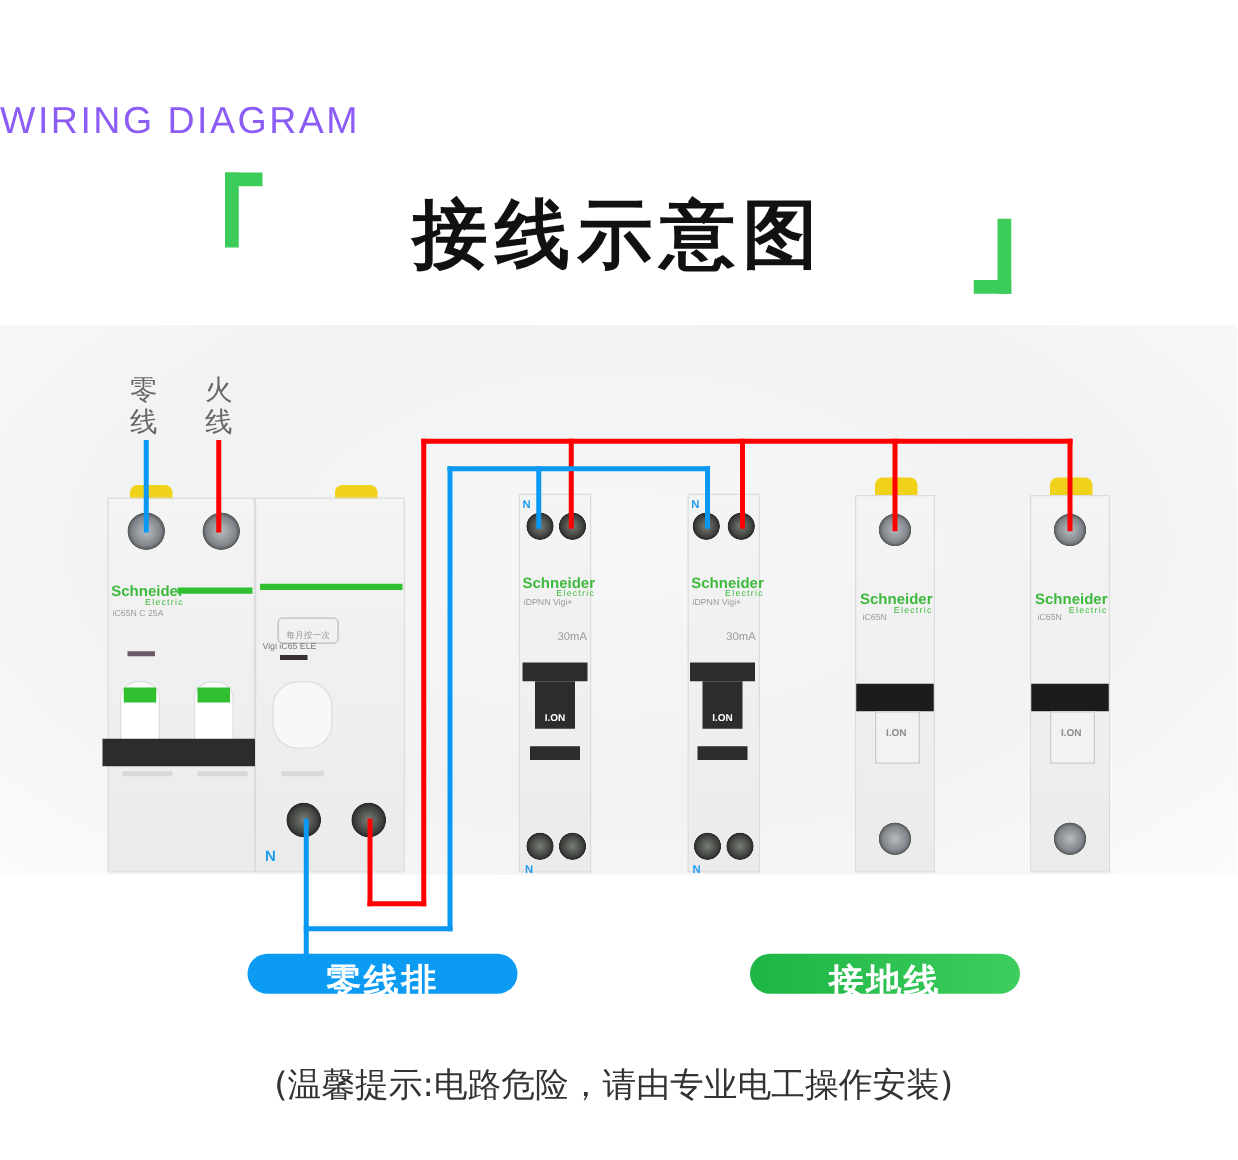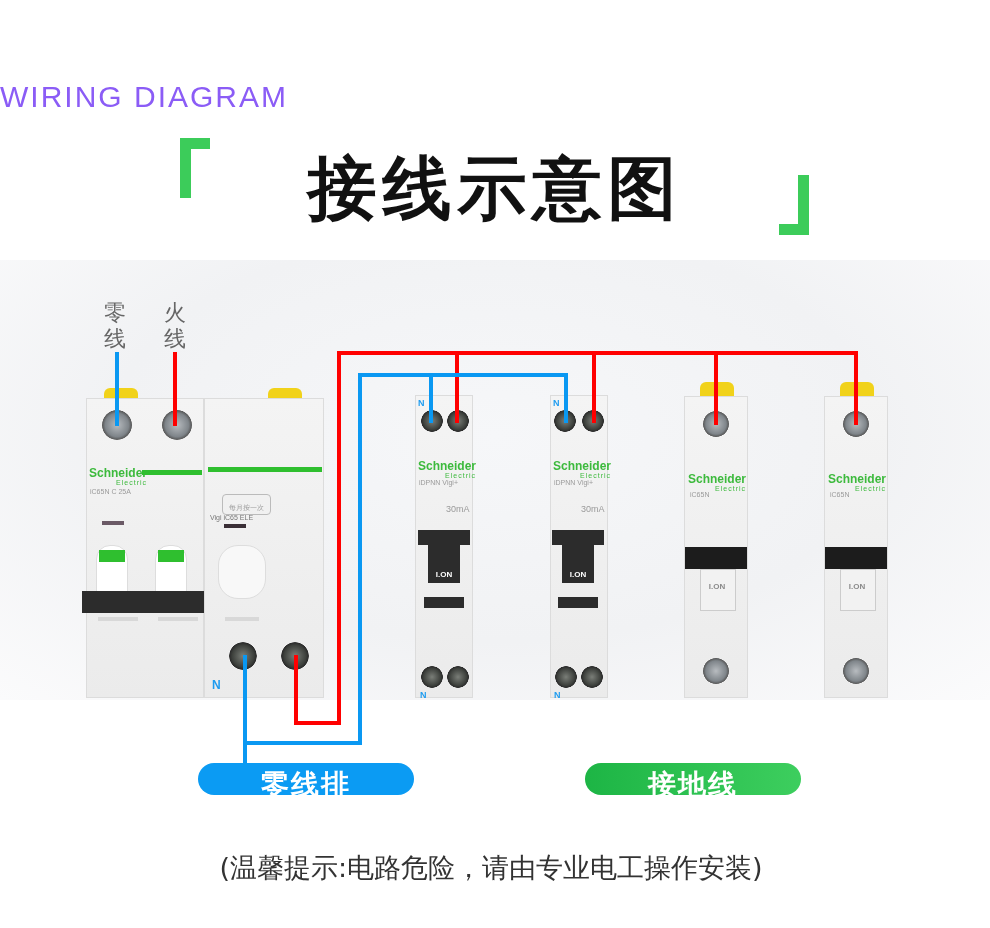--- a/index.html
+++ b/index.html
@@ -1,20 +1,20 @@
 <!DOCTYPE html>
 <html><head>
 <meta charset="utf-8">
 <style>
   html,body{margin:0;padding:0;}
   body{width:990px;height:928px;background:#ffffff;position:relative;overflow:hidden;font-family:"DejaVu Sans",sans-serif;}
   .bg-glow{position:absolute;left:0;top:260px;width:990px;height:440px;background:radial-gradient(ellipse at 50% 40%,#f6f7f9 0%,#f1f2f4 55%,#fbfbfc 100%);}
   .bg-floor{position:absolute;left:0;top:700px;width:990px;height:228px;background:#ffffff;}
   .subtitle{position:absolute;left:0;width:990px;top:80px;text-align:left;font-family:"Liberation Sans",sans-serif;font-size:30px;letter-spacing:2px;color:#8b5cf6;}
-  .title{position:absolute;left:0;width:990px;top:128px;text-align:center;font-family:"DejaVu Sans",sans-serif;font-weight:bold;font-size:69px;color:#111;letter-spacing:6px;line-height:120px;}
+  .title{position:absolute;left:0;width:990px;top:128px;text-align:center;font-family:"DejaVu Sans",sans-serif;font-weight:bold;font-size:60px;color:#111;letter-spacing:6px;line-height:120px;}
   .bracket{position:absolute;background:#3ccc5a;}
   .label-vert{position:absolute;font-size:22px;color:#666;line-height:26px;width:26px;text-align:center;}
   .device{position:absolute;background:linear-gradient(#f4f4f4,#ebebeb);border:1px solid #dcdcdc;box-sizing:border-box;}
   .clip{position:absolute;background:#f1d21a;border-radius:6px 6px 0 0;}
   .screw{position:absolute;border-radius:50%;background:radial-gradient(circle,#b8bcc0 0%,#7f858a 55%,#555 70%,#fff 72%,#fff 100%);}
   .screw.dark{background:radial-gradient(circle,#7a7e78 0%,#3d403c 55%,#2a2a2a 68%,#fff 72%,#fff 100%);}
   .brand{position:absolute;color:#3dba3d;font-weight:bold;font-family:"Liberation Sans",sans-serif;font-size:12px;line-height:12px;}
   .brand small{display:block;font-size:7px;font-weight:normal;text-align:right;letter-spacing:1px;line-height:8px;}
   .model{position:absolute;color:#9a9a9a;font-size:7px;font-family:"Liberation Sans",sans-serif;}
   .toggle-dark{position:absolute;background:#2c2c2c;}
@@ -170,15 +170,15 @@
 <div class="wire red" style="left:854px;top:351px;width:4px;height:74px;"></div>
 
 <div class="wire blue" style="left:358px;top:373px;width:210px;height:4px;"></div>
 <div class="wire blue" style="left:358px;top:373px;width:4px;height:372px;"></div>
 <div class="wire blue" style="left:243px;top:741px;width:119px;height:4px;"></div>
 <div class="wire blue" style="left:243px;top:655px;width:4px;height:112px;"></div>
 <div class="wire blue" style="left:429px;top:373px;width:4px;height:50px;"></div>
 <div class="wire blue" style="left:564px;top:373px;width:4px;height:50px;"></div>
 
 <div class="pill blue" style="left:198px;top:763px;width:216px;">零线排</div>
-<div class="pill green" style="left:585px;top:763px;width:216px;">接地线</div>
+<div class="pill green" style="left:600px;top:763px;width:216px;">接地线</div>
 
 <div class="note">(温馨提示:电路危险，请由专业电工操作安装)</div>
 
 </body></html>

